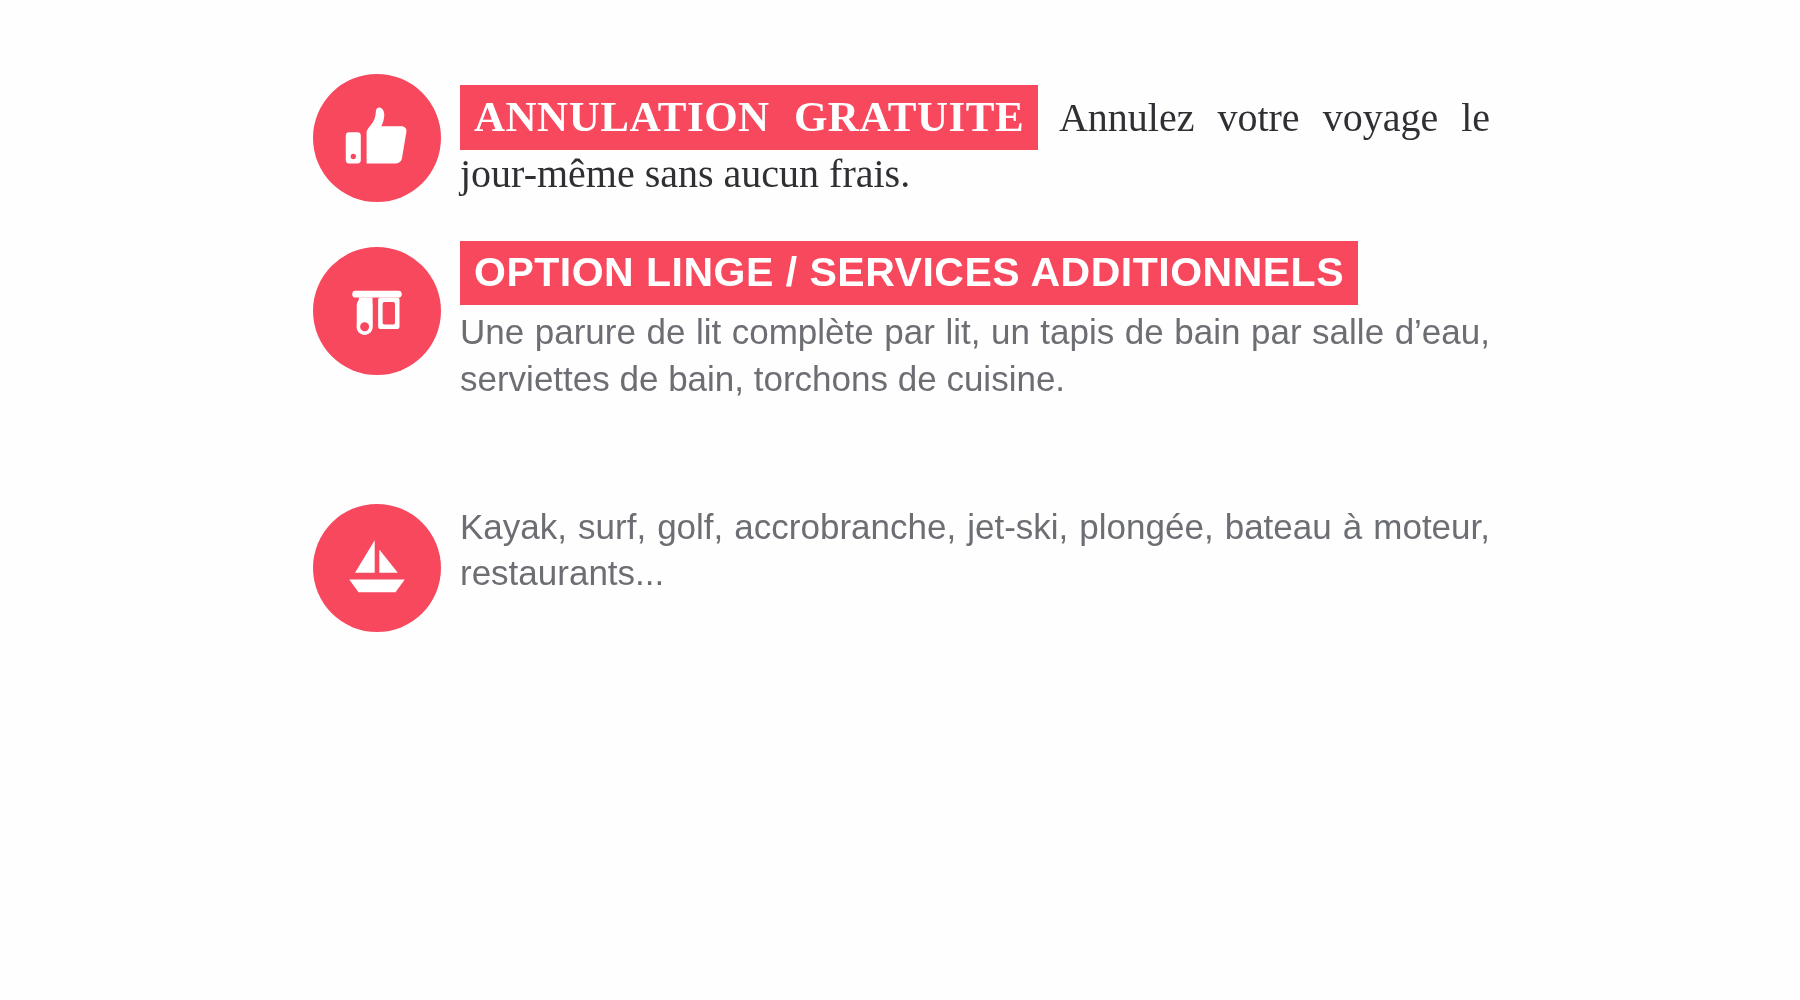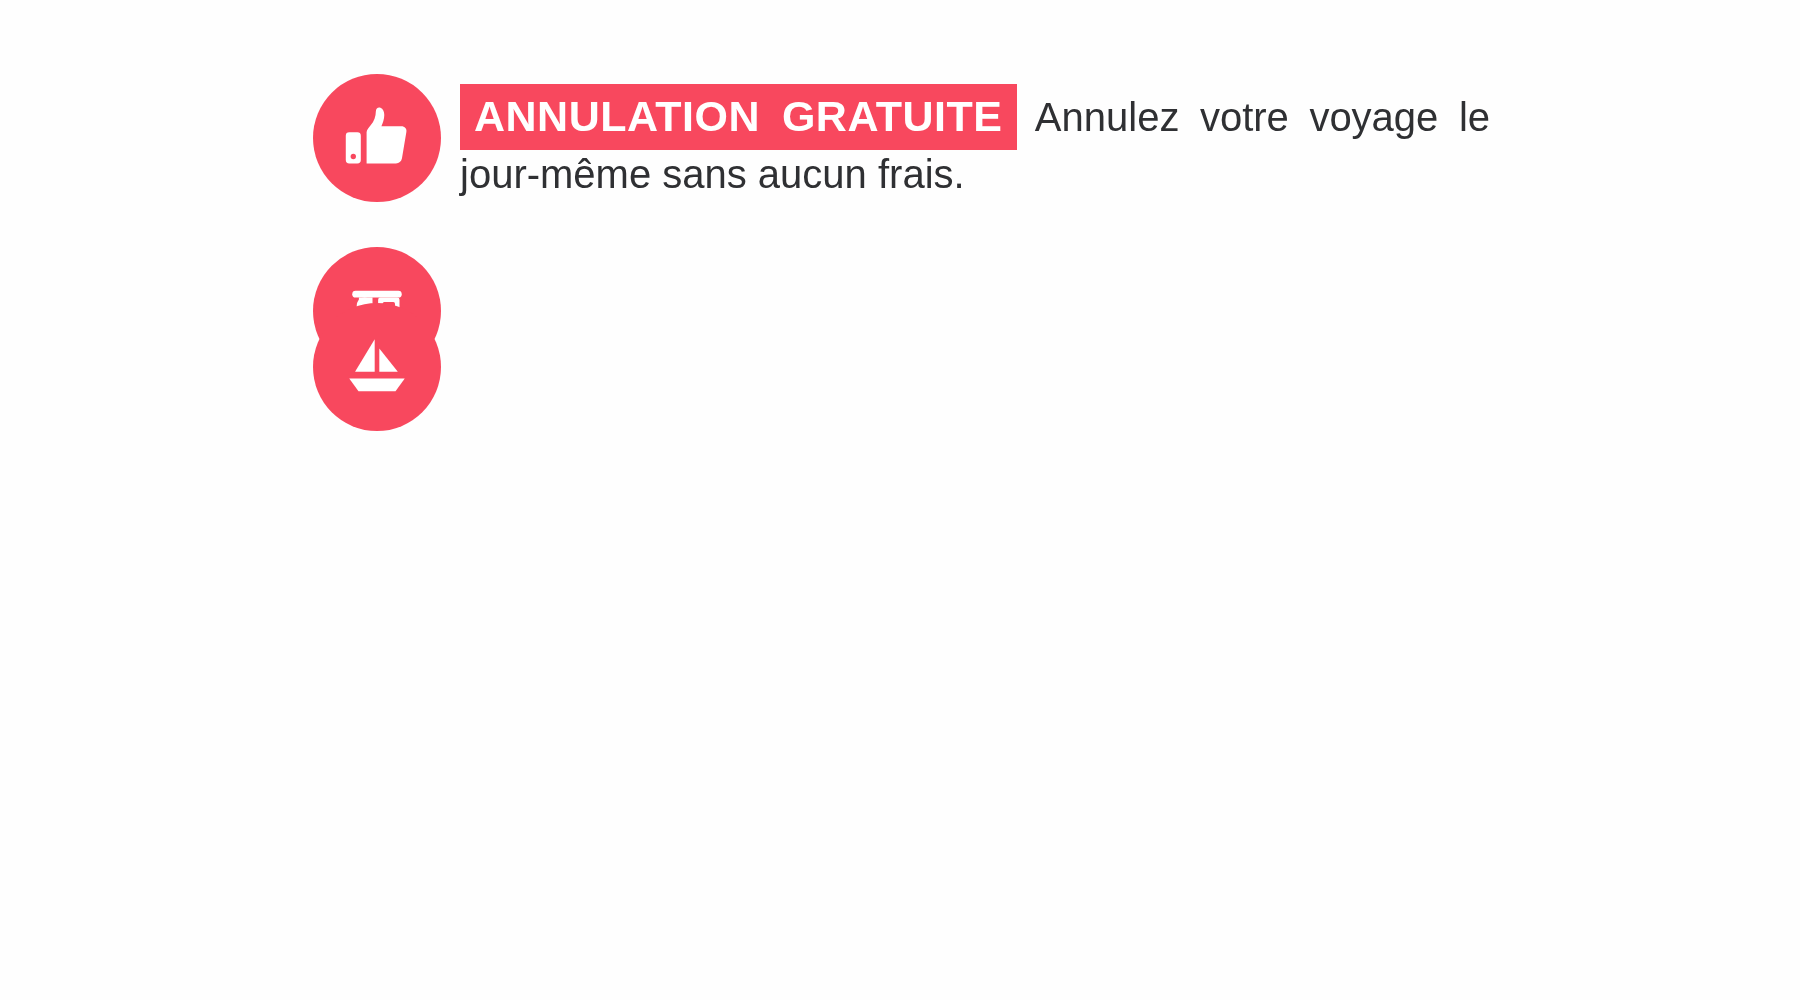--- a/index.html
+++ b/index.html
@@ -99,21 +99,21 @@
   .sub {
     font-size: 35px;
     line-height: 1.32;
     color: #6c6e73;
     text-align: justify;
     margin-top: 4px;
     font-weight: 400;
   }
 
   
-  #feature-cancellation { margin-bottom: 42px; }
+  #feature-cancellation { margin-bottom: 42px; font-family: Liberation Serif, serif; }
   #feature-cancellation .icon-badge { top: 36px; }
   #feature-cancellation .feature-body { padding-top: 40px; }
 
   #feature-linen { margin-bottom: 88px; }
   #feature-linen .icon-badge { top: 4px; }
 
   #feature-activities .icon-badge { top: 14px; }
   #feature-activities .feature-body { padding-top: 10px; }
 </style>
 </head>
@@ -144,29 +144,34 @@
         <svg width="72" height="72" viewBox="0 0 64 64" aria-hidden="true">
           <rect x="10" y="14" width="44" height="6" rx="3" fill="#ffffff"></rect>
           <path d="M16 20 h12 v26 c0 4-3 7-7 7 s-7-3-7-7 z" fill="#ffffff"></path>
           <path d="M21 20 c-4 0-7 3-7 7 v19 c0 4 3 7 7 7 s7-3 7-7 V27 c0-4-3-7-7-7 z" fill="#ffffff"></path>
           <circle cx="21" cy="46" r="4" fill="#f8485e"></circle>
           <rect x="33" y="20" width="19" height="28" rx="2" fill="#ffffff"></rect>
           <rect x="37" y="24" width="11" height="20" rx="1.5" fill="#f8485e"></rect>
         </svg>
       </div>
       <div class="feature-body">
+        <div class="title-row">
+          <span class="title-band wide">OPTION LINGE / SERVICES ADDITIONNELS</span>
+        </div>
+        <p class="sub">Une parure de lit complète par lit, un tapis de bain par salle d’eau, serviettes de bain, torchons de cuisine.</p>
       </div>
     </div>
 
     <div class="feature" id="feature-activities">
       <div class="icon-badge">
         <svg width="74" height="74" viewBox="0 0 64 64" aria-hidden="true">
           <path d="M30 8 L30 36 L13 36 Z" fill="#ffffff"></path>
           <path d="M34 16 L34 36 L50 36 Z" fill="#ffffff"></path>
           <path d="M8 42 H56 L48 53 H16 Z" fill="#ffffff"></path>
         </svg>
       </div>
       <div class="feature-body">
+        <p class="sub">Kayak, surf, golf, accrobranche, jet-ski, plongée, bateau à moteur, restaurants...</p>
       </div>
     </div>
 
   </div>
 </div>
 
 </body></html>

